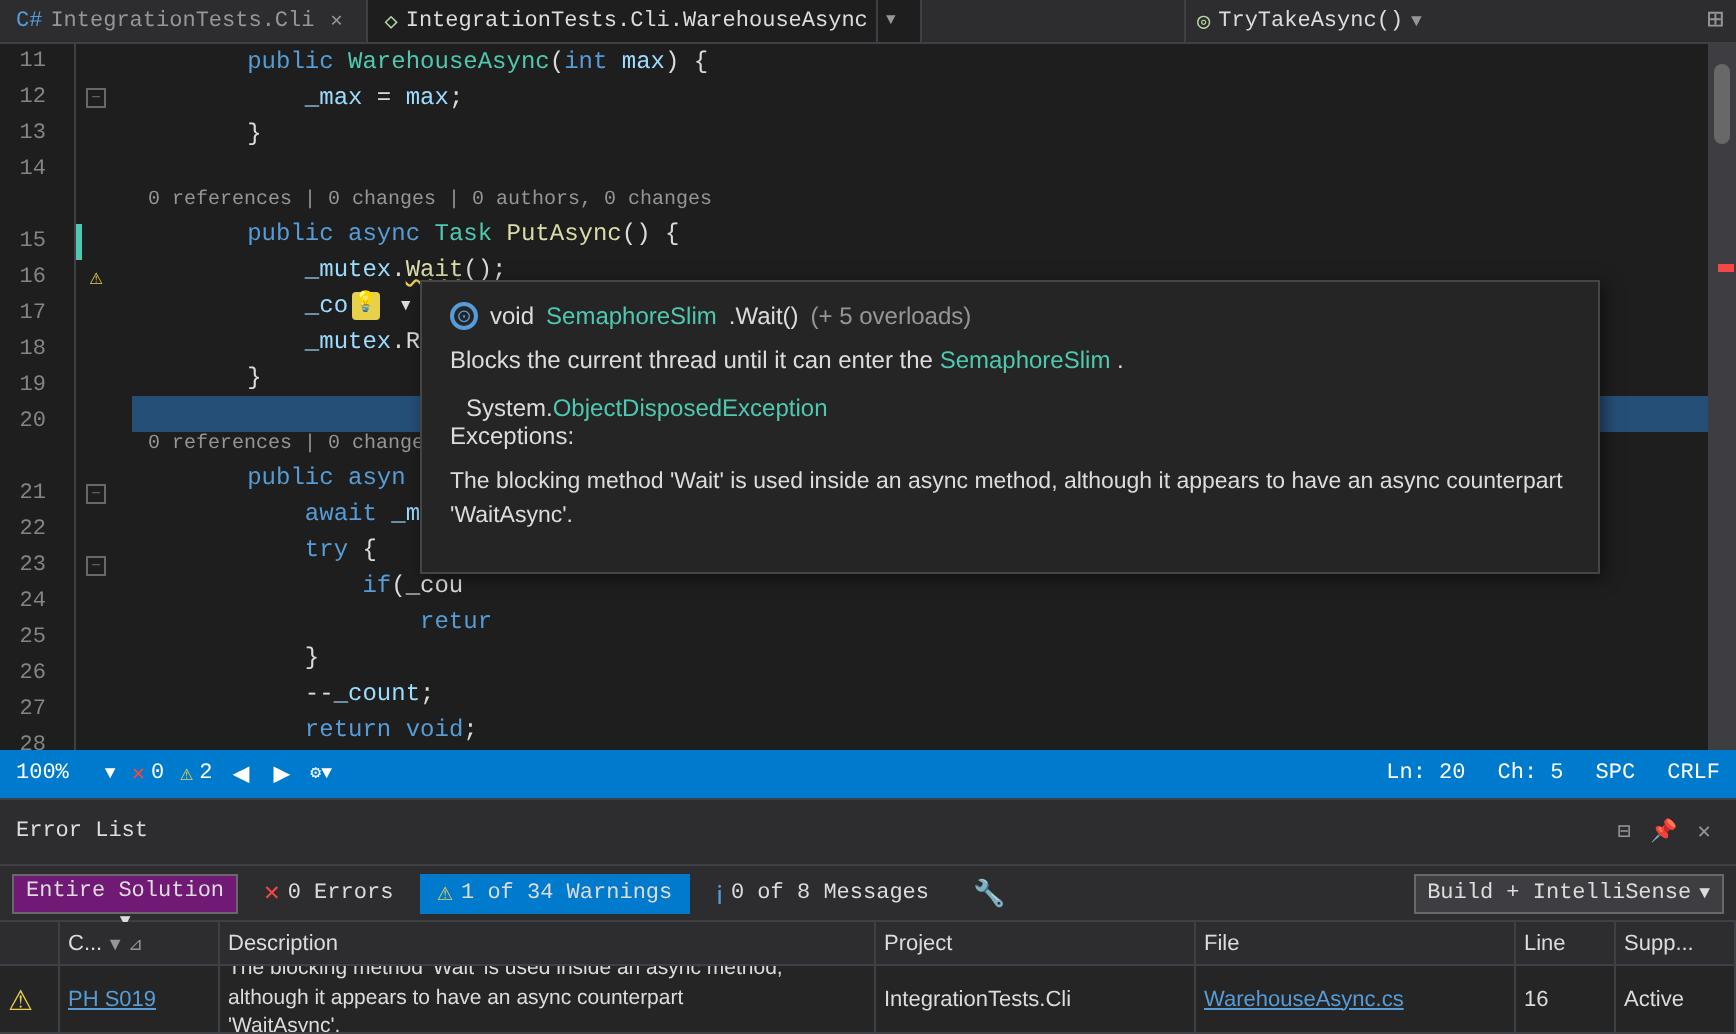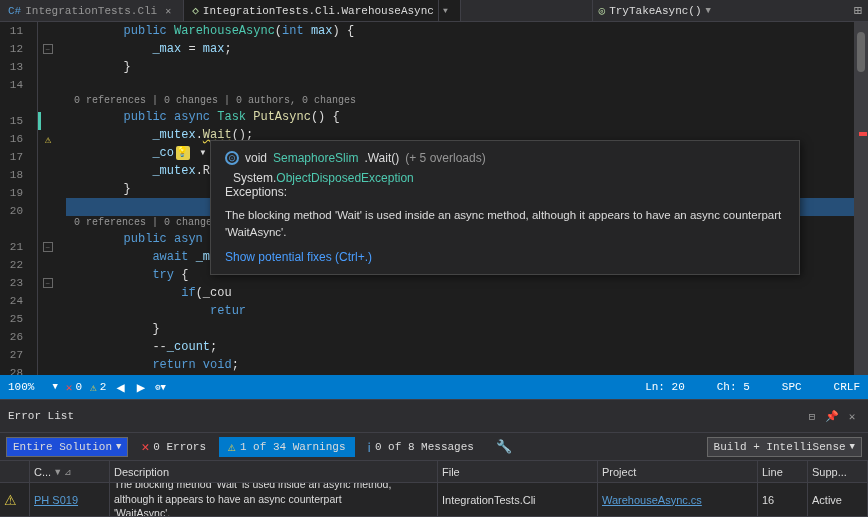--- a/index.html
+++ b/index.html
@@ -261,21 +261,21 @@
     .nav-btn {
       color: #fff;
       font-size: 14px;
       padding: 0 2px;
     }
 
     .statusbar-right {
       margin-left: auto;
       display: flex;
       align-items: center;
-      gap: 32px;
+      gap: 16px;
     }
 
     
     .margin-area {
       width: 16px;
       background: #1e1e1e;
       flex-shrink: 0;
     }
 
     .expand-btn {
@@ -338,29 +338,30 @@
       align-items: center;
       height: 28px;
       padding: 0 6px;
       gap: 4px;
       background: #2d2d30;
       border-bottom: 1px solid #3f3f46;
       flex-shrink: 0;
     }
 
     .scope-dropdown {
-      background: #1d4ed8;
+      background: #701a75;
       border: 1px solid #686868;
       color: #dcdcdc;
       padding: 2px 6px;
       font-size: 11px;
       height: 20px;
       display: flex;
       align-items: center;
       gap: 4px;
+      flex-direction: column;
     }
 
     .filter-btn {
       height: 20px;
       padding: 0 8px;
       display: flex;
       align-items: center;
       gap: 4px;
       border: 1px solid transparent;
       font-size: 11px;
@@ -669,30 +670,34 @@
     </div>
 
     <div class="tooltip-popup">
       <div class="tooltip-header">
         <div class="tooltip-circle-icon">⊙</div>
         <span style="color:#dcdcdc;">void </span>
         <span style="color:#4ec9b0;">SemaphoreSlim</span>
         <span style="color:#dcdcdc;">.Wait()</span>
         <span style="color:#969696;">(+ 5 overloads)</span>
       </div>
+      <div class="tooltip-desc">
+        <span>Blocks the current thread until it can enter the </span>
+        <span class="tooltip-semaphore-link">SemaphoreSlim</span>
+        <span>.</span>
+      </div>
       <div class="tooltip-exceptions">
         <div>
           <span style="margin-left:8px;">System.</span><span class="tooltip-exception-type">ObjectDisposedException</span>
         </div>
         <div>
           <span>Exceptions:</span>
         </div>
       </div>
       <div class="tooltip-warning">The blocking method 'Wait' is used inside an async method, although it appears to have an async counterpart 'WaitAsync'.</div>
-      <div class="tooltip-fix">Show potential fixes (Ctrl+.)</div>
     </div>
 
   </div>
 </div>
 
 <div class="editor-statusbar">
   <div class="statusbar-left">
     <div class="zoom-level">
       <span>100%</span>
       <span style="font-size:9px;">▼</span>
@@ -765,24 +770,24 @@
       <div class="th"></div>
       <div class="th">
         <span>C...</span>
         <span style="font-size:9px; color:#969696;">▼</span>
         <span style="font-size:9px; color:#969696;">⊿</span>
       </div>
       <div class="th">
         <span>Description</span>
       </div>
       <div class="th">
+        <span>Project</span>
+      </div>
+      <div class="th">
         <span>File</span>
-      </div>
-      <div class="th">
-        <span>Project</span>
       </div>
       <div class="th">
         <span>Line</span>
       </div>
       <div class="th">
         <span>Supp...</span>
       </div>
     </div>
 
     <div class="table-row">

